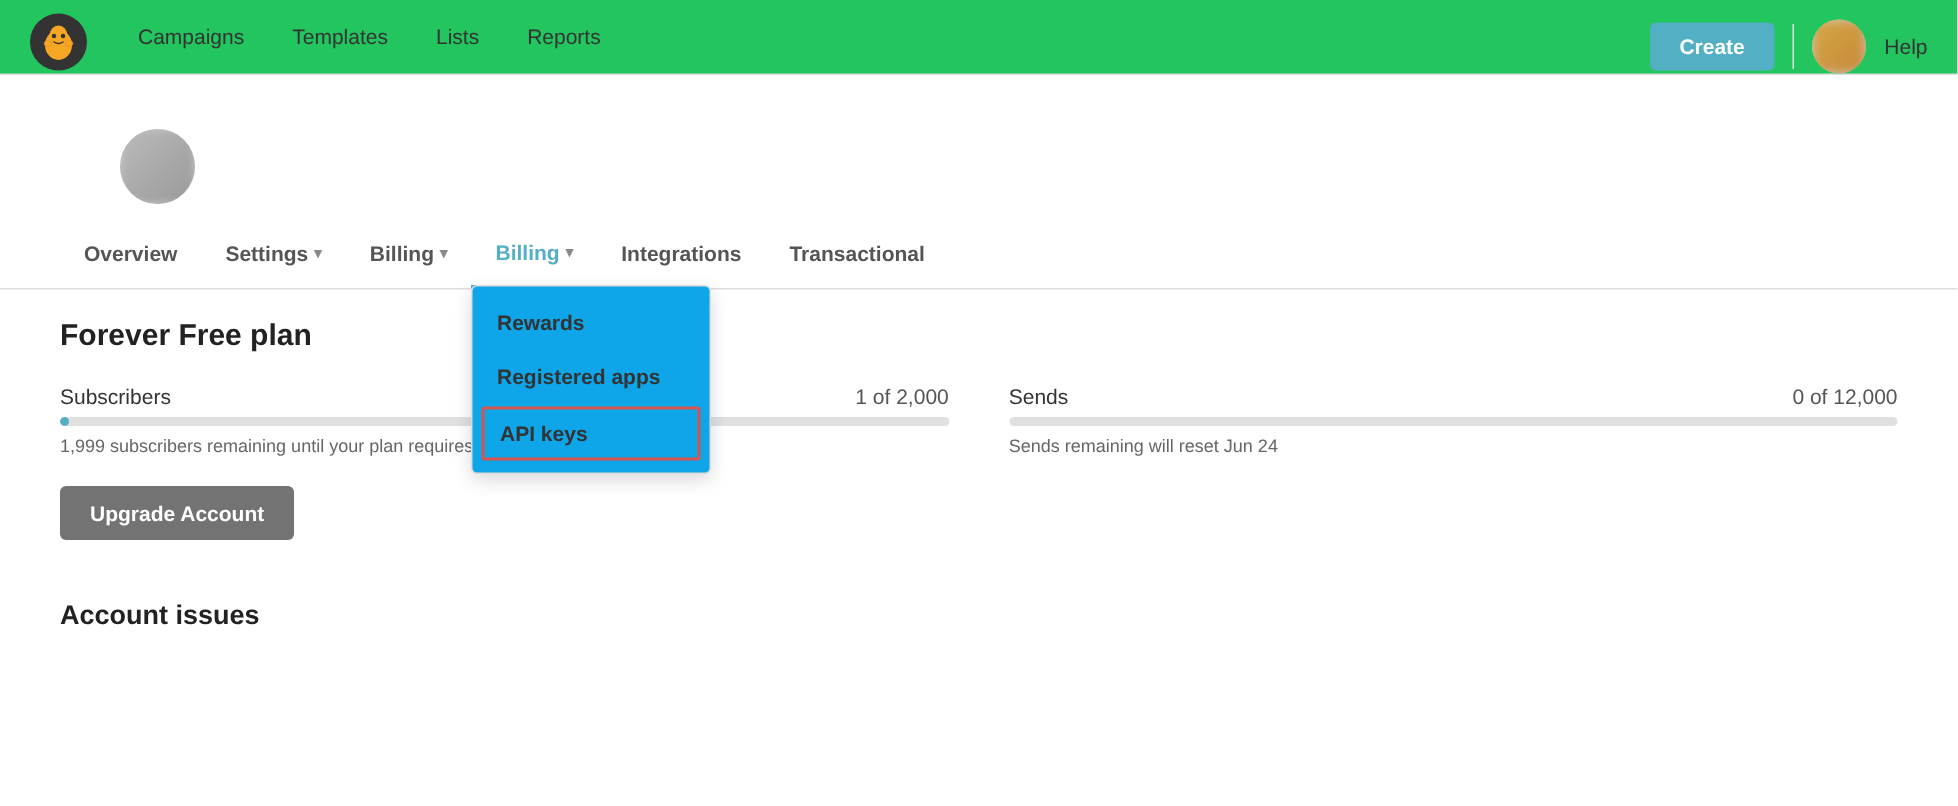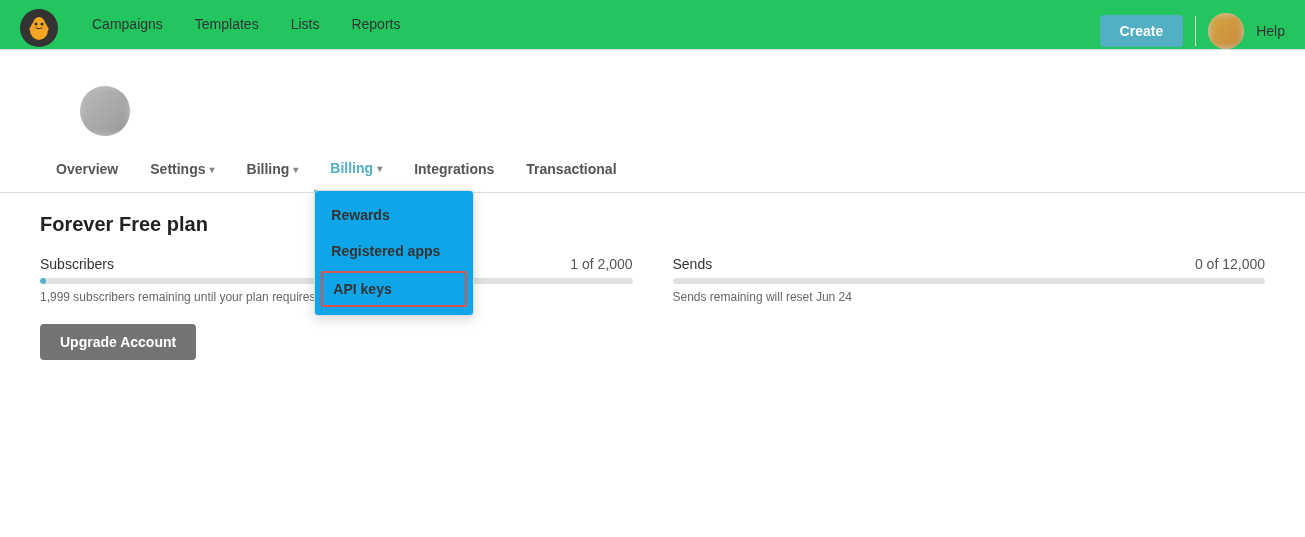--- a/index.html
+++ b/index.html
@@ -336,13 +336,14 @@
       </div>
       <div class="progress-bar">
         <div class="progress-fill" style="width:0%;"></div>
       </div>
       <div class="stat-note">Sends remaining will reset Jun 24</div>
     </div>
   </div>
 
   <button class="btn-upgrade">Upgrade Account</button>
 
+  <div class="account-issues">Account issues</div>
 </div>
 
 </body></html>

